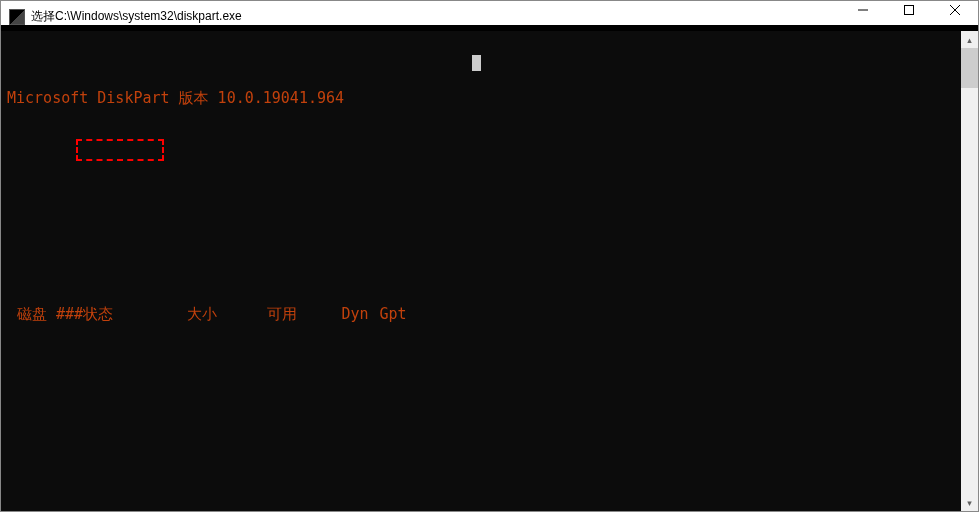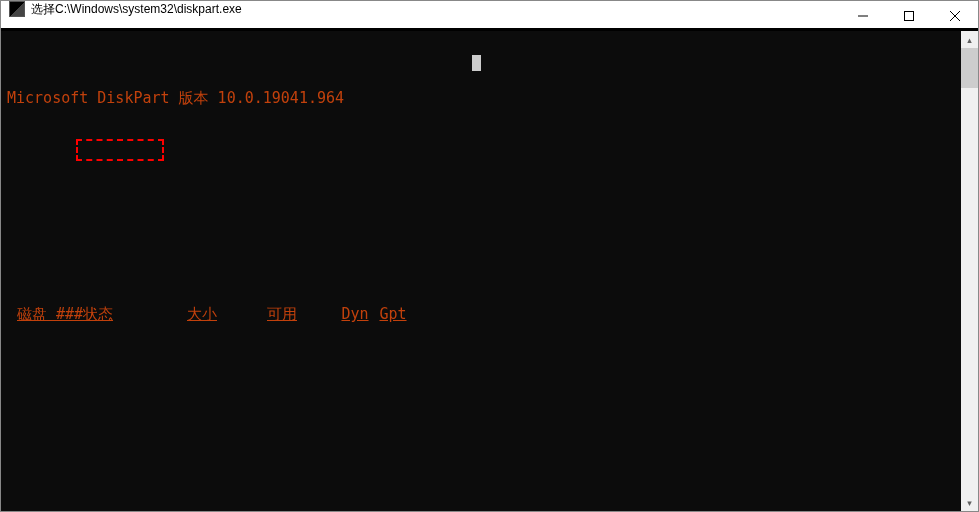--- a/index.html
+++ b/index.html
@@ -8,22 +8,22 @@
     height: 512px;
     background: #fff;
     font-family: "Segoe UI", Tahoma, sans-serif;
     overflow: hidden;
     border: 1px solid #888;
   }
   .titlebar {
     height: 30px;
     background: #ffffff;
     display: flex;
-    align-items: flex-start;
-    border-bottom: 3px solid #000000;
+    align-items: flex-end;
+    border-bottom: 6px solid #000000;
   }
   .app-icon {
     width: 16px;
     height: 16px;
     margin-left: 8px;
     margin-right: 6px;
     border: 1px solid #555;
     background: linear-gradient(135deg, #000 0%, #000 50%, #444 50%, #444 100%);
   }
   .title-text {
@@ -99,21 +99,21 @@
     height: 16px;
     background: #cccccc;
     vertical-align: text-bottom;
   }
 
   .line { display: block; }
   .prompt-line { display: flex; align-items: center; }
   .table-header, .table-row {
     display: flex;
   }
-  .cell { display: inline-block; text-decoration: underline; }
+  .cell { display: inline-block; }
   .c1 { width: 76px; padding-left: 10px; }
   .c2 { width: 104px; }
   .c3 { width: 80px; text-align: left; }
   .c4 { width: 60px; text-align: left; padding-right: 10px; }
   .c5 { width: 46px; text-align: center; padding-left: 10px; }
   .c6 { width: 40px; text-align: center; }
 </style>
 </head>
 <body>
 

